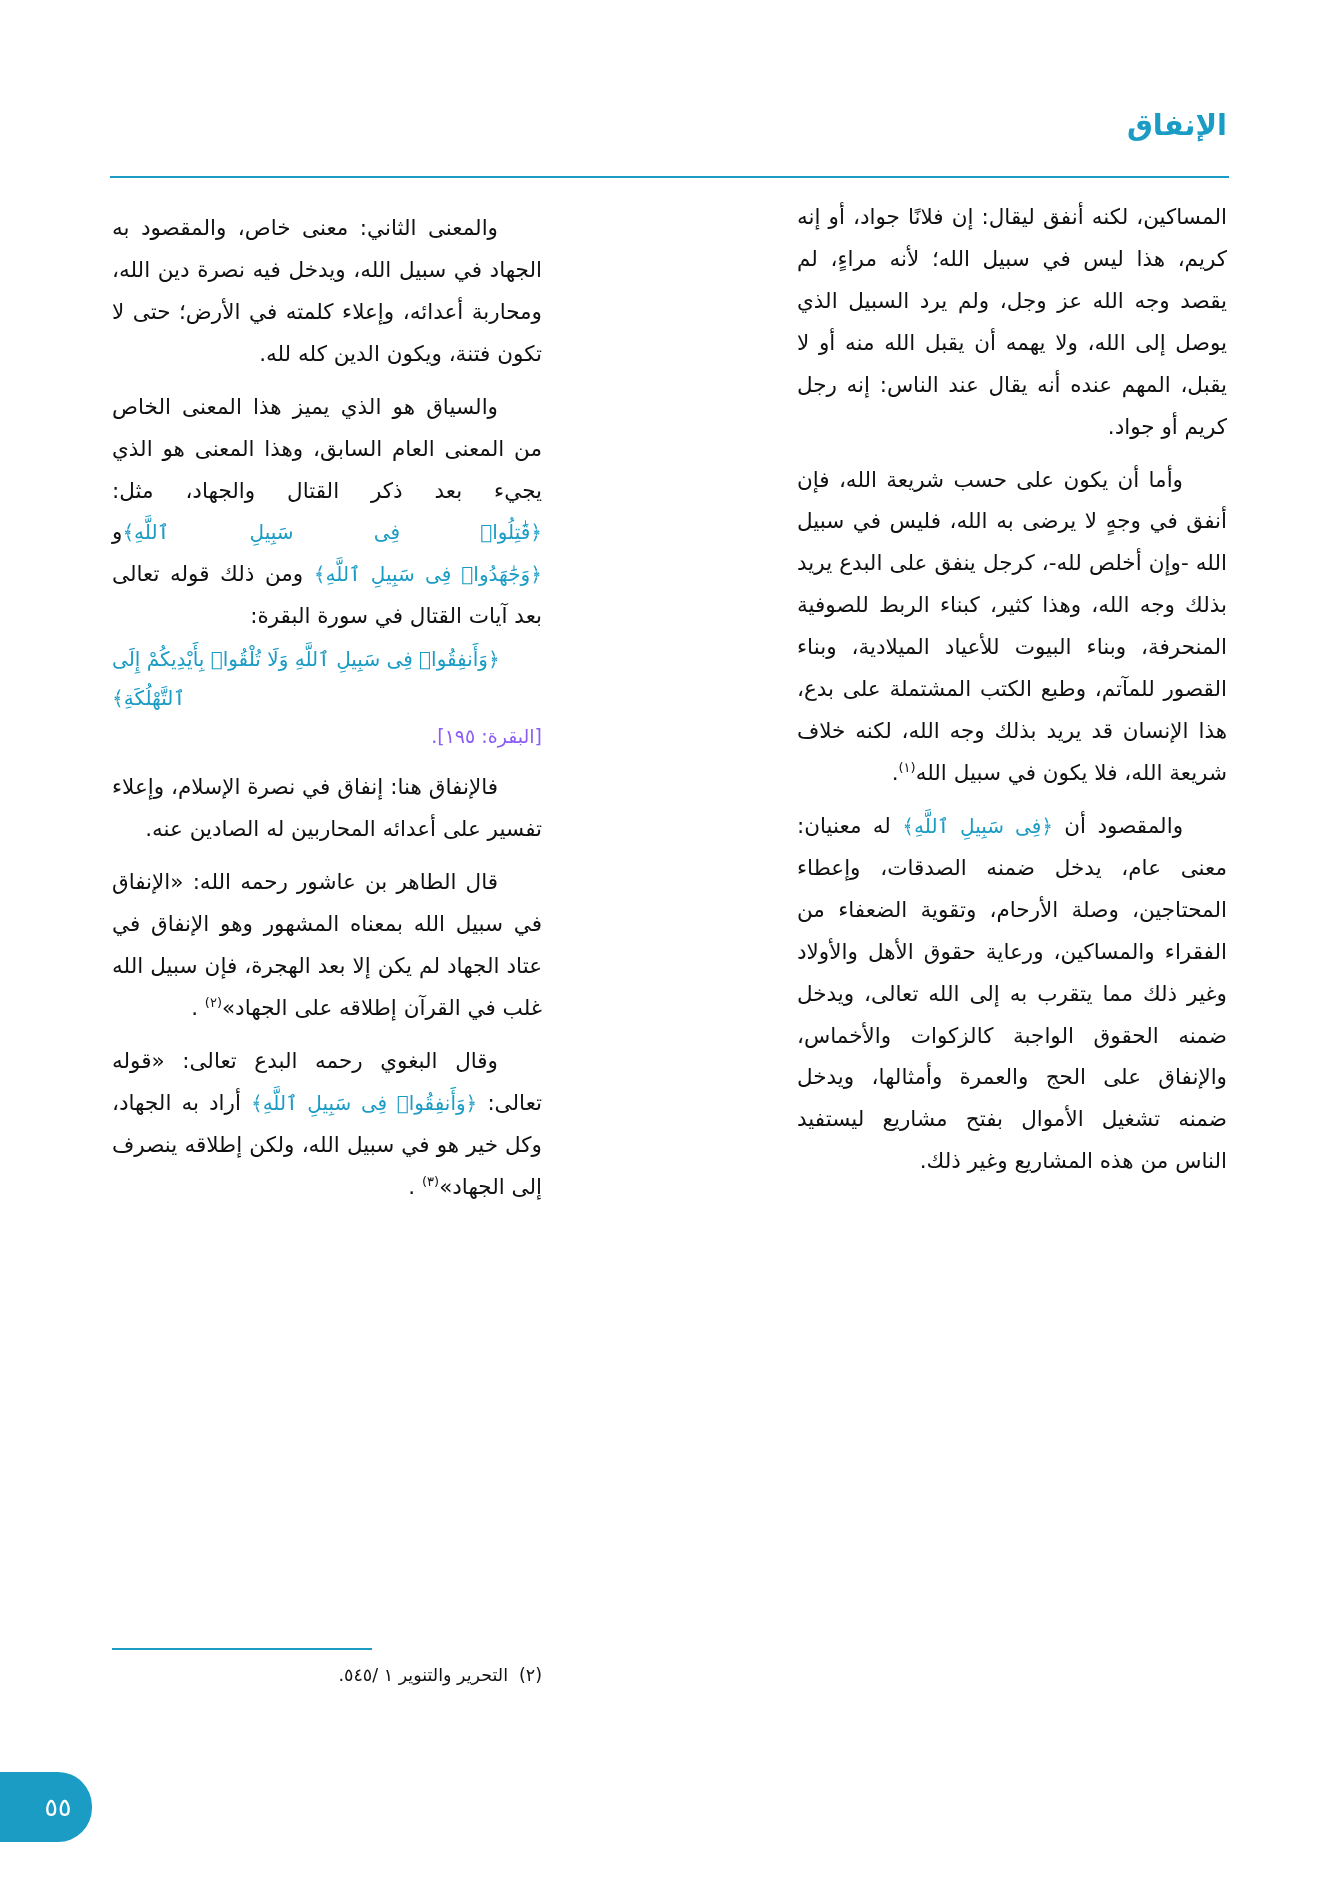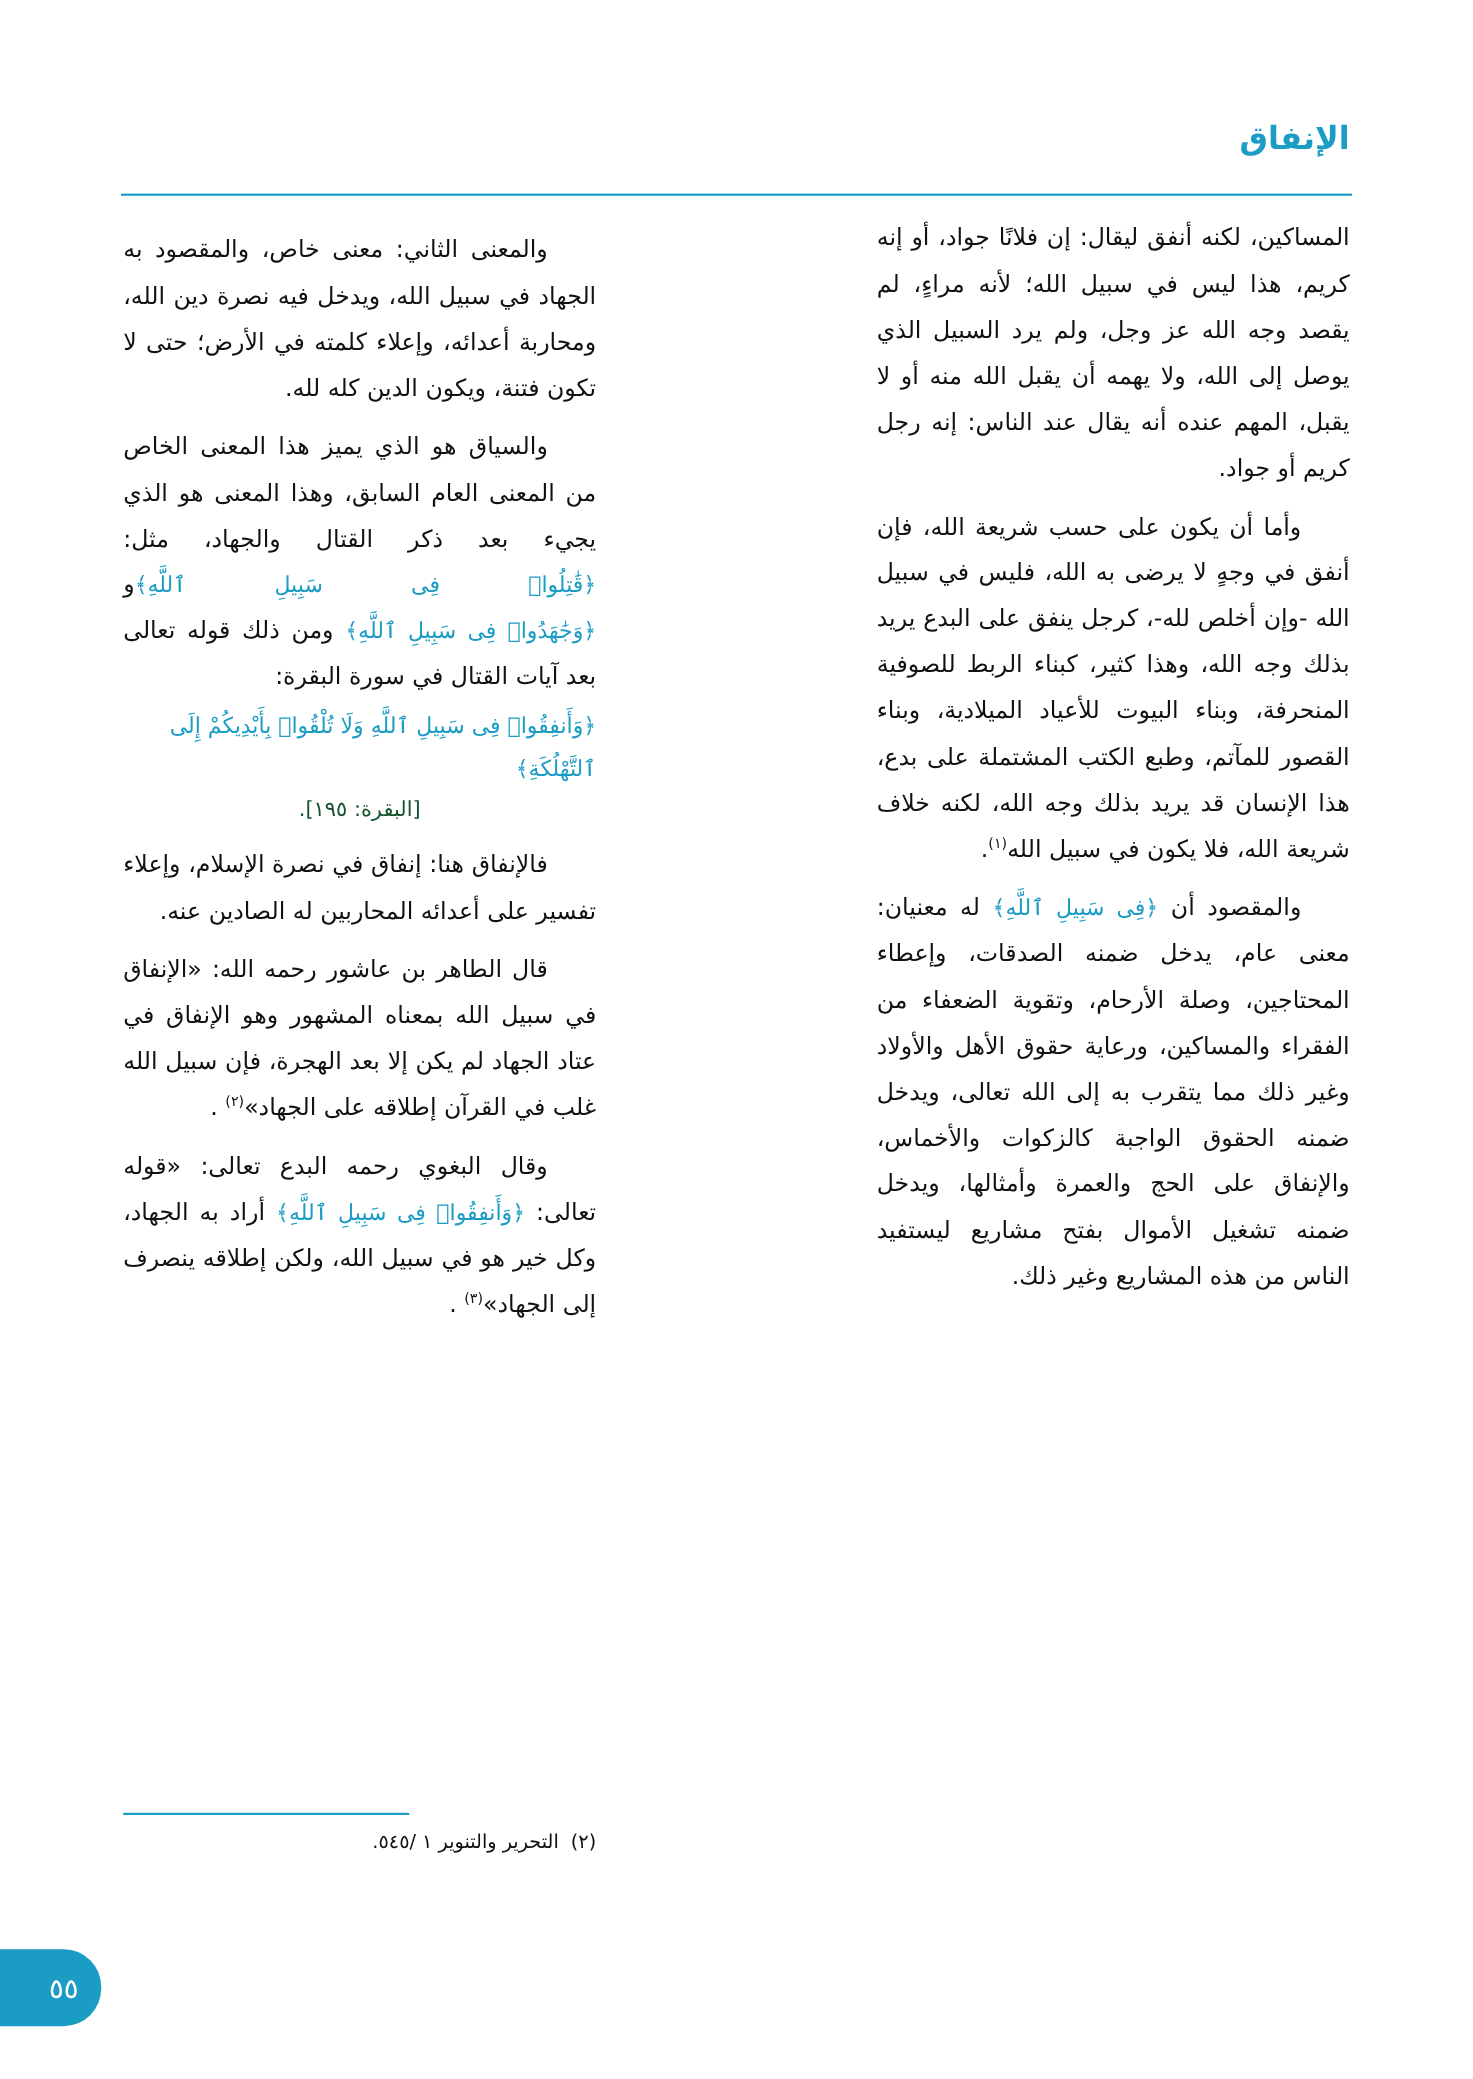--- a/index.html
+++ b/index.html
@@ -66,29 +66,29 @@
     color: #1a9cc4;
     font-size: 20px;
     white-space: nowrap;
     direction: rtl;
     unicode-bidi: isolate;
   }
   .quran-block {
     color: #1a9cc4;
     font-size: 20px;
     display: block;
-    text-align: right;
+    text-align: left;
     direction: rtl;
     margin: 2px 0;
   }
   .ayah-ref {
     display: block;
-    text-align: center;
+    text-align: right;
     font-size: 19px;
-    color: #14532d;
+    color: #8b5cf6;
     margin-top: -2px;
   }
   sup.fn {
     font-size: 13px;
     vertical-align: super;
     color: #111;
   }
 
   
   .footnotes {

